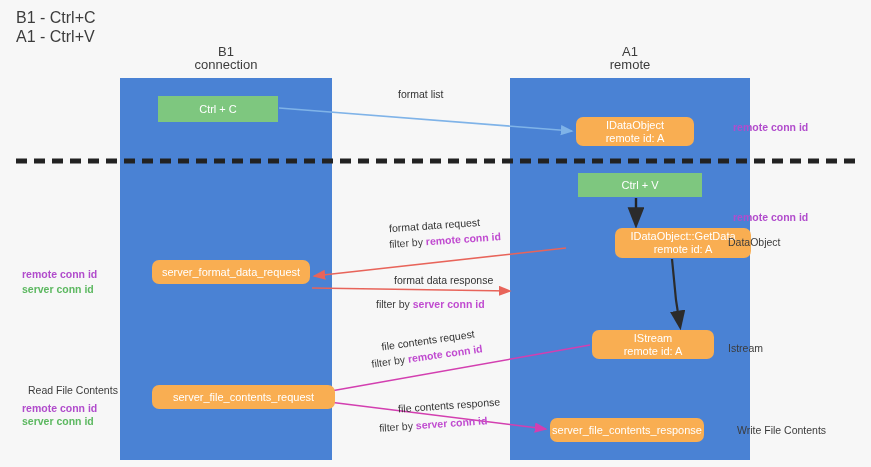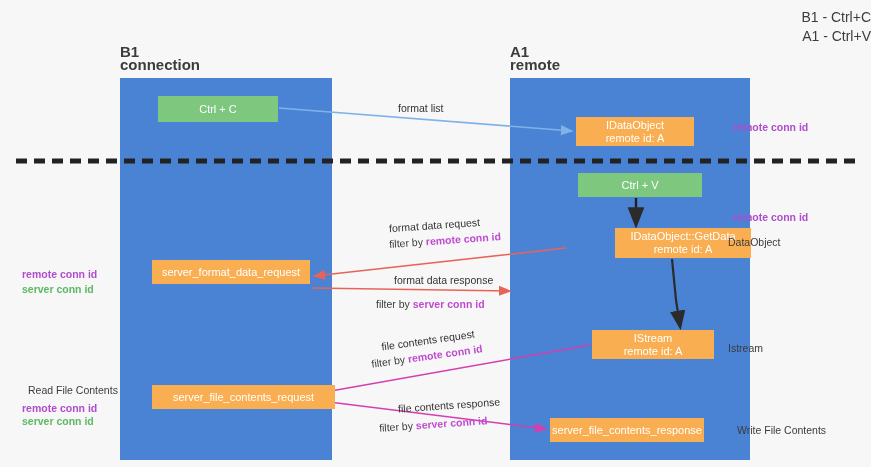--- a/index.html
+++ b/index.html
@@ -10,38 +10,38 @@
     color:#333;
     overflow:hidden;
     position:relative;
   }
   #stage{position:absolute;inset:0;}
   .lane{position:absolute;background:#4a82d4;}
   #lane-b1{left:120px;top:78px;width:212px;height:382px;}
   #lane-a1{left:510px;top:78px;width:240px;height:382px;}
 
   .title{
-    position:absolute;left:0;right:0;top:8px;
-    text-align:right;font-size:14px;line-height:19px;color:#3c3c3c;
+    position:absolute;left:16px;right:0;top:8px;
+    text-align:left;font-size:16px;line-height:19px;color:#3c3c3c;
     white-space:pre-line;
   }
   .col-head{
-    position:absolute;font-size:15px;line-height:13px;
-    color:#3c3c3c;white-space:pre-line;font-weight:bold;
+    position:absolute;text-align:center;font-size:13px;line-height:13px;
+    color:#3c3c3c;white-space:pre-line;
   }
   #head-b1{left:120px;top:45px;width:212px;}
   #head-a1{left:510px;top:45px;width:240px;}
 
   .box{
     position:absolute;display:flex;align-items:center;justify-content:center;
     text-align:center;color:#fff;font-size:11px;line-height:13px;
     white-space:pre-line;box-sizing:border-box;padding:8px 6px;
   }
   .box.green{background:#7ec77f;}
-  .box.orange{background:#f9ae52;}
+  .box.orange{background:#f9ae52;border-radius:7px;}
 
   #box-ctrlc{left:158px;top:96px;width:120px;height:26px;}
   #box-idataobject{left:576px;top:117px;width:118px;height:29px;}
   #box-ctrlv{left:578px;top:173px;width:124px;height:24px;}
   #box-getdata{left:568px;top:228px;width:136px;height:30px;margin-left:47px;}
   #box-sfdreq{left:152px;top:260px;width:158px;height:24px;}
   #box-sfdresp{left:514px;top:279px;width:156px;height:24px;}
   #box-istream{left:592px;top:330px;width:122px;height:29px;}
   #box-sfcreq{left:152px;top:385px;width:183px;height:24px;}
   #box-sfcresp{left:550px;top:418px;width:154px;height:24px;}
@@ -60,21 +60,21 @@
   #ann-l1{left:22px;top:268px;}
   #ann-l2{left:22px;top:283px;}
   #ann-l3{left:28px;top:384px;}
   #ann-l4{left:22px;top:402px;}
   #ann-l5{left:22px;top:415px;}
 
   .edge-lbl{position:absolute;font-size:10.5px;line-height:13px;white-space:nowrap;}
   .edge-lbl .k{color:#3c3c3c;}
   .edge-lbl .p{color:#c04bd0;font-weight:bold;}
 
-  #lbl-formatlist{left:398px;top:102px;}
+  #lbl-formatlist{left:398px;top:88px;}
   #lbl-fdreq{left:389px;top:219px;transform:rotate(-4deg);}
   #lbl-fdreq2{left:389px;top:234px;transform:rotate(-4deg);}
   #lbl-fdresp{left:394px;top:274px;text-align:right;}
   #lbl-fdresp2{left:376px;top:298px;}
   #lbl-fcreq{left:381px;top:334px;transform:rotate(-8deg);}
   #lbl-fcreq2{left:371px;top:350px;transform:rotate(-8deg);}
   #lbl-fcresp{left:398px;top:399px;transform:rotate(-4deg);}
   #lbl-fcresp2{left:379px;top:418px;transform:rotate(-4deg);}
 
   svg.overlay{position:absolute;left:0;top:0;width:871px;height:467px;pointer-events:none;}

